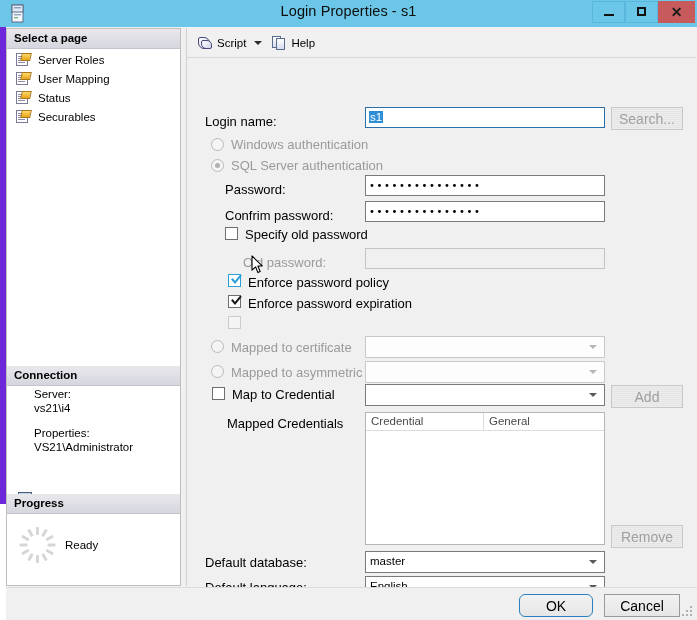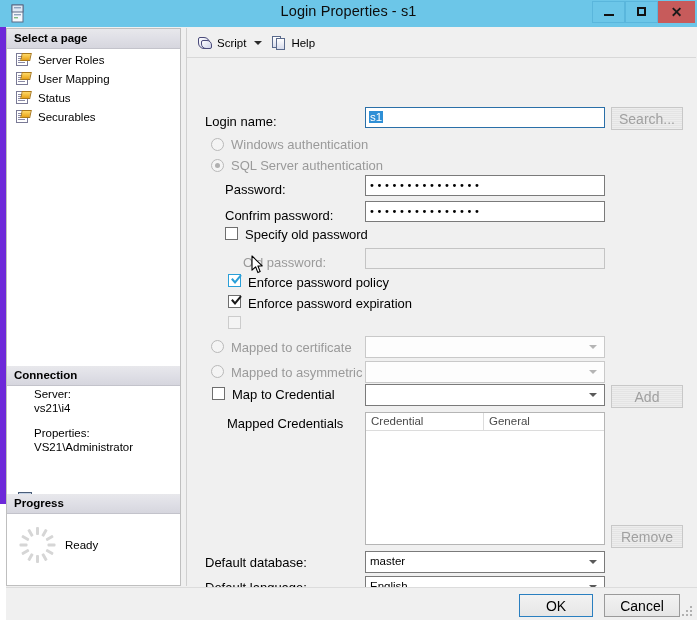--- a/index.html
+++ b/index.html
@@ -758,21 +758,21 @@
         <div class="lbl" style="left:18px; top:521px;">Default language:</div>
         <div class="combo" style="left:178px; top:517px; width:240px;">
           <span>English</span>
           <span class="arrow"></span>
         </div>
 
       </div>
     </div>
 
     <div id="footer">
-      <div class="btn default" style="left:513px; top:6px; width:74px;">OK</div>
+      <div class="btn default" style="left:513px; top:6px; width:74px;border-radius:6px;">OK</div>
       <div class="btn" style="left:598px; top:6px; width:76px;">Cancel</div>
       <div id="grip">
           <i style="left: 8px; top: 0px;"></i>
           <i style="left: 4px; top: 4px;"></i>
           <i style="left: 8px; top: 4px;"></i>
           <i style="left: 0px; top: 8px;"></i>
           <i style="left: 4px; top: 8px;"></i>
           <i style="left: 8px; top: 8px;"></i>
         </div>
     </div>

